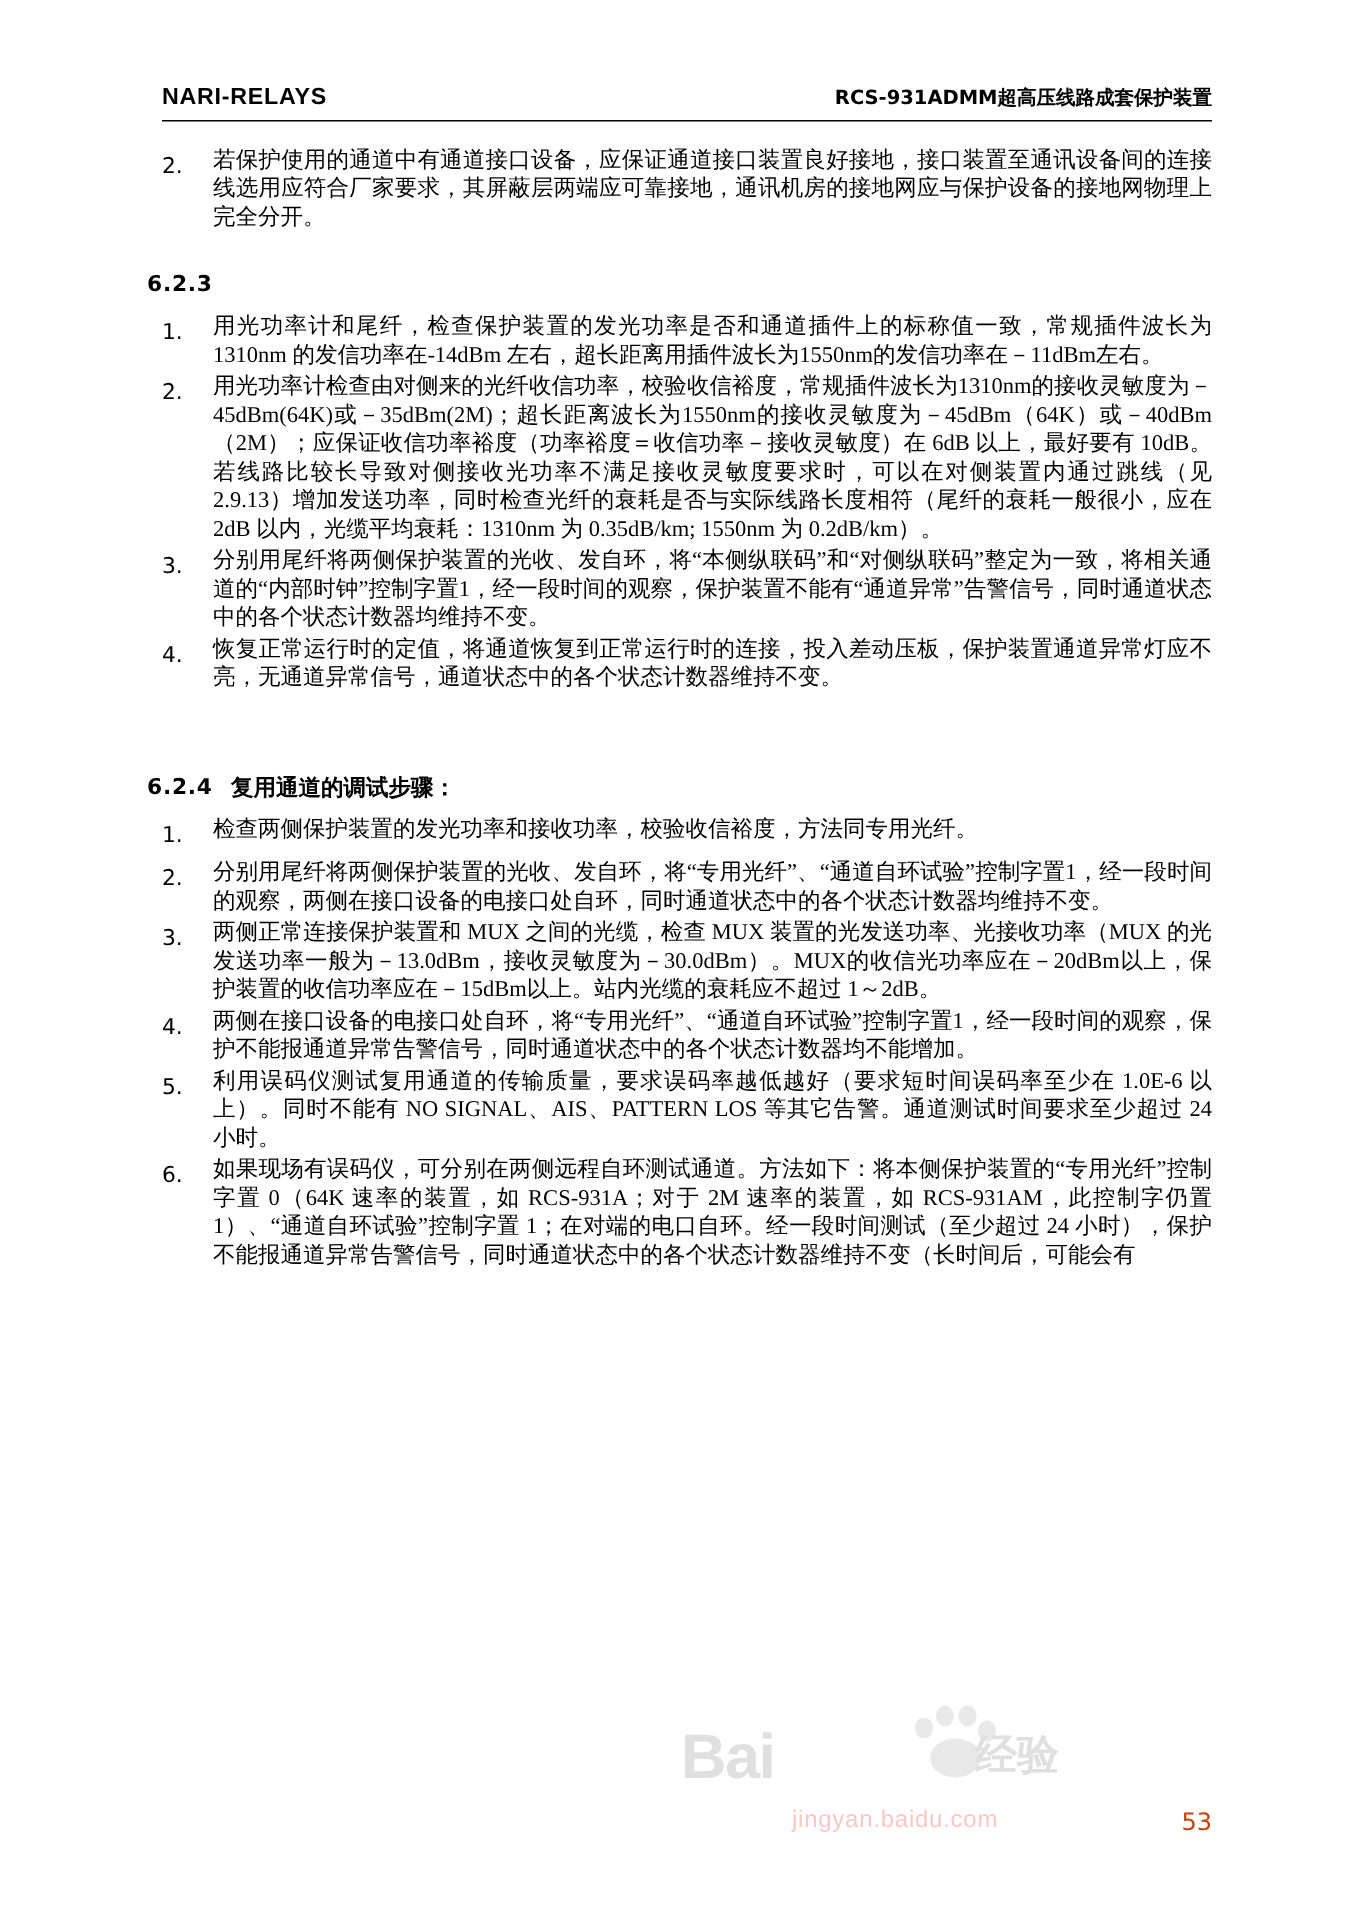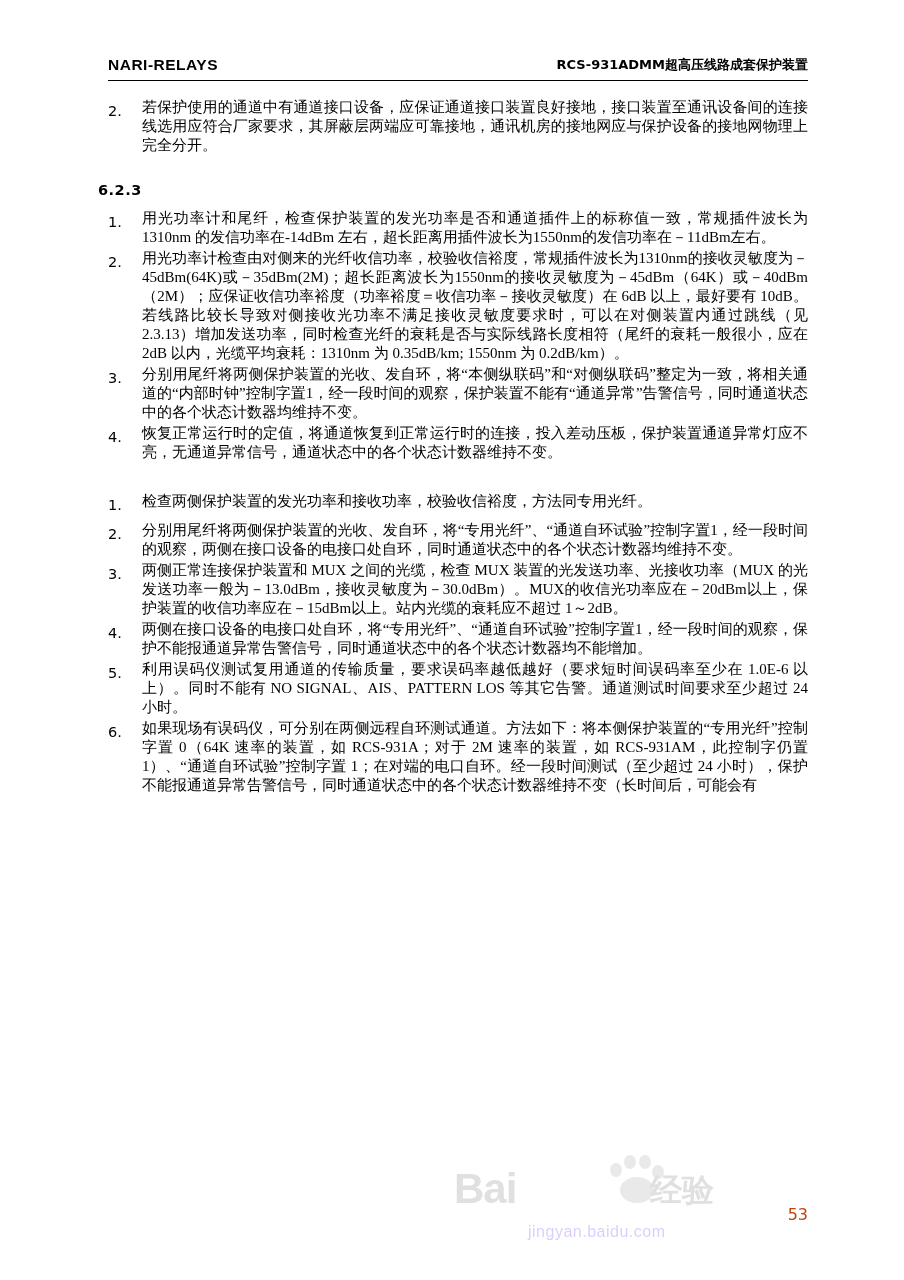--- a/index.html
+++ b/index.html
@@ -110,52 +110,52 @@
     position: absolute;
     right: 96px;
     bottom: 56px;
     font-size: 16px;
     font-family: "DejaVu Sans", sans-serif;
     color: #c2410c;
   }
   .watermark {
     position: absolute;
     right: 150px;
-    bottom: 29px;
+    bottom: 47px;
     width: 300px;
     height: 92px;
     opacity: 0.30;
     pointer-events: none;
   }
   .wm-text {
     position: absolute;
     left: 0;
     top: 6px;
     font-family: "Liberation Sans", sans-serif;
     font-size: 42px;
     font-weight: bold;
     color: #9a9a9a;
     letter-spacing: -1px;
   }
   .wm-cn {
     position: absolute;
     left: 196px;
     top: 10px;
     font-family: "DejaVu Sans", sans-serif;
-    font-size: 32px;
+    font-size: 28px;
     font-weight: bold;
     color: #9a9a9a;
   }
   .wm-sub {
     position: absolute;
     left: 74px;
     top: 64px;
     font-family: "Liberation Sans", sans-serif;
     font-size: 16px;
-    color: #8b5cf6;
+    color: #ef4444;
     letter-spacing: 0.5px;
   }
   .wm-paw {
     position: absolute;
     left: 150px;
     top: -8px;
     width: 70px;
     height: 60px;
   }
   .wm-paw span {
@@ -195,34 +195,38 @@
     <div class="section-head">
       <div class="section-num">6.2.3</div>
     </div>
     <div class="list">
       <div class="para-block">
         <div class="marker">1.</div>
         <div class="ptext">用光功率计和尾纤，检查保护装置的发光功率是否和通道插件上的标称值一致，常规插件波长为 1310nm 的发信功率在-14dBm 左右，超长距离用插件波长为1550nm的发信功率在－11dBm左右。</div>
       </div>
       <div class="para-block">
         <div class="marker">2.</div>
-        <div class="ptext">用光功率计检查由对侧来的光纤收信功率，校验收信裕度，常规插件波长为1310nm的接收灵敏度为－45dBm(64K)或－35dBm(2M)；超长距离波长为1550nm的接收灵敏度为－45dBm（64K）或－40dBm（2M）；应保证收信功率裕度（功率裕度＝收信功率－接收灵敏度）在 6dB 以上，最好要有 10dB。若线路比较长导致对侧接收光功率不满足接收灵敏度要求时，可以在对侧装置内通过跳线（见2.3.13）增加发送功率，同时检查光纤的衰耗是否与实际线路长度相符（尾纤的衰耗一般很小，应在 2dB 以内，光缆平均衰耗：1310nm 为 0.35dB/km; 1550nm 为 0.2dB/km）。</div>
+        <div class="ptext">用光功率计检查由对侧来的光纤收信功率，校验收信裕度，常规插件波长为1310nm的接收灵敏度为－45dBm(64K)或－35dBm(2M)；超长距离波长为1550nm的接收灵敏度为－45dBm（64K）或－40dBm（2M）；应保证收信功率裕度（功率裕度＝收信功率－接收灵敏度）在 6dB 以上，最好要有 10dB。若线路比较长导致对侧接收光功率不满足接收灵敏度要求时，可以在对侧装置内通过跳线（见2.9.13）增加发送功率，同时检查光纤的衰耗是否与实际线路长度相符（尾纤的衰耗一般很小，应在 2dB 以内，光缆平均衰耗：1310nm 为 0.35dB/km; 1550nm 为 0.2dB/km）。</div>
       </div>
       <div class="para-block">
         <div class="marker">3.</div>
         <div class="ptext">分别用尾纤将两侧保护装置的光收、发自环，将“本侧纵联码”和“对侧纵联码”整定为一致，将相关通道的“内部时钟”控制字置1，经一段时间的观察，保护装置不能有“通道异常”告警信号，同时通道状态中的各个状态计数器均维持不变。</div>
       </div>
       <div class="para-block">
         <div class="marker">4.</div>
         <div class="ptext">恢复正常运行时的定值，将通道恢复到正常运行时的连接，投入差动压板，保护装置通道异常灯应不亮，无通道异常信号，通道状态中的各个状态计数器维持不变。</div>
       </div>
     </div>
 
     <div class="gap-large"></div>
 
+    <div class="section-head">
+      <div class="section-num">6.2.4</div>
+      <div class="section-title">复用通道的调试步骤：</div>
+    </div>
     <div class="list">
       <div class="para-block">
         <div class="marker">1.</div>
         <div class="ptext">检查两侧保护装置的发光功率和接收功率，校验收信裕度，方法同专用光纤。</div>
       </div>
       <div class="para-block">
         <div class="marker">2.</div>
         <div class="ptext">分别用尾纤将两侧保护装置的光收、发自环，将“专用光纤”、“通道自环试验”控制字置1，经一段时间的观察，两侧在接口设备的电接口处自环，同时通道状态中的各个状态计数器均维持不变。</div>
       </div>
       <div class="para-block">

